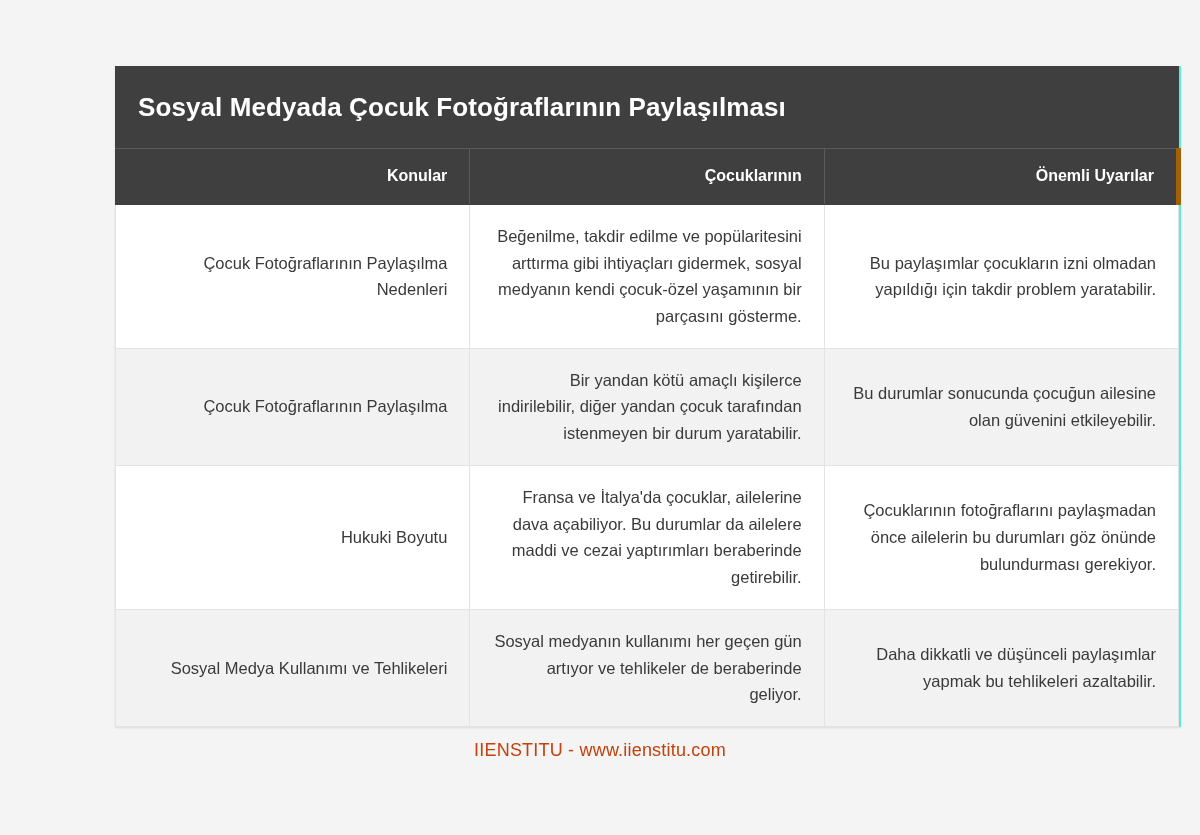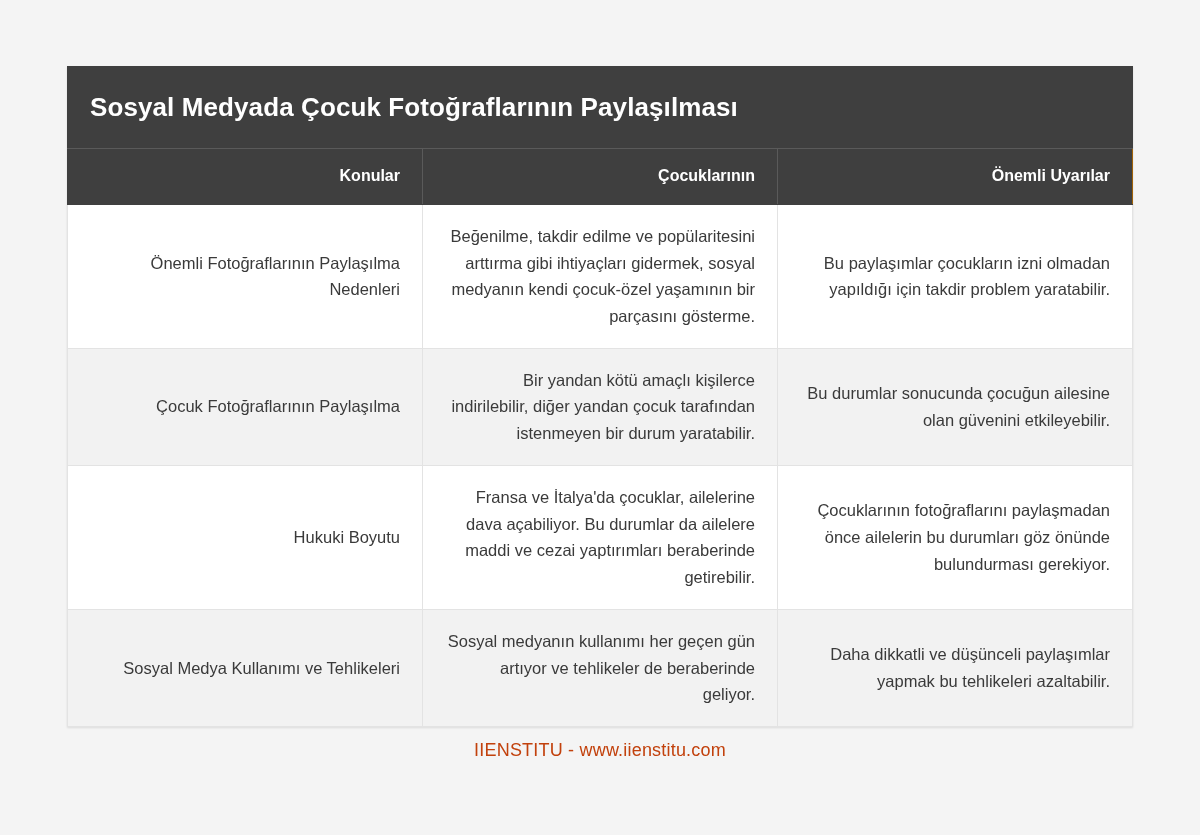--- a/index.html
+++ b/index.html
@@ -29,20 +29,21 @@
     top: 66px;
     width: 1066px;
   }
 
   table.info-table {
     width: 100%;
     border-collapse: collapse;
     table-layout: fixed;
     background: #5eead4;
     box-shadow: 0 1px 2px rgba(0,0,0,0.10);
+    margin-left: 48px;
   }
 
   
   .title-cell {
     background: #3f3f3f;
     color: #ffffff;
     font-size: 26px;
     font-weight: bold;
     letter-spacing: 0.1px;
     padding: 26px 22px 25px 22px;
@@ -61,21 +62,21 @@
     text-align: right;
     padding: 18px 22px 18px 22px;
     border-left: 1px solid #5a5a5a;
     border-right: 1px solid #5a5a5a;
     border-top: 1px solid #3f3f3f;
     border-bottom: 1px solid #3f3f3f;
     vertical-align: middle;
     height: 56px;
   }
   thead.col-head th:first-child { border-left: 1px solid #3f3f3f; }
-  thead.col-head th:last-child  { border-right: 1px solid #a16207; }
+  thead.col-head th:last-child  { border-right: 5px solid #a16207; }
 
   
   tbody tr.data-row.odd  { background: #ffffff; }
   tbody tr.data-row.even { background: #f2f2f2; }
 
   tbody td {
     border: 1px solid #e3e3e3;
     padding: 18px 22px;
     font-size: 16.5px;
     line-height: 1.62;
@@ -122,21 +123,21 @@
         <tr>
           <th class="col-topic">Konular</th>
           <th class="col-desc">Çocuklarının</th>
           <th class="col-warn">Önemli Uyarılar</th>
         </tr>
       </thead>
 
       <tbody>
 
         <tr class="data-row odd">
-          <td class="col-topic">Önemli Fotoğraflarının Paylaşılma Nedenleri</td>
+          <td class="col-topic">Çocuk Fotoğraflarının Paylaşılma Nedenleri</td>
           <td class="col-desc">Beğenilme, takdir edilme ve popülaritesini arttırma gibi ihtiyaçları gidermek, sosyal medyanın kendi çocuk-özel yaşamının bir parçasını gösterme.</td>
           <td class="col-warn">Bu paylaşımlar çocukların izni olmadan yapıldığı için takdir problem yaratabilir.</td>
         </tr>
 
         <tr class="data-row even">
           <td class="col-topic">Çocuk Fotoğraflarının Paylaşılma</td>
           <td class="col-desc">Bir yandan kötü amaçlı kişilerce indirilebilir, diğer yandan çocuk tarafından istenmeyen bir durum yaratabilir.</td>
           <td class="col-warn">Bu durumlar sonucunda çocuğun ailesine olan güvenini etkileyebilir.</td>
         </tr>
 

